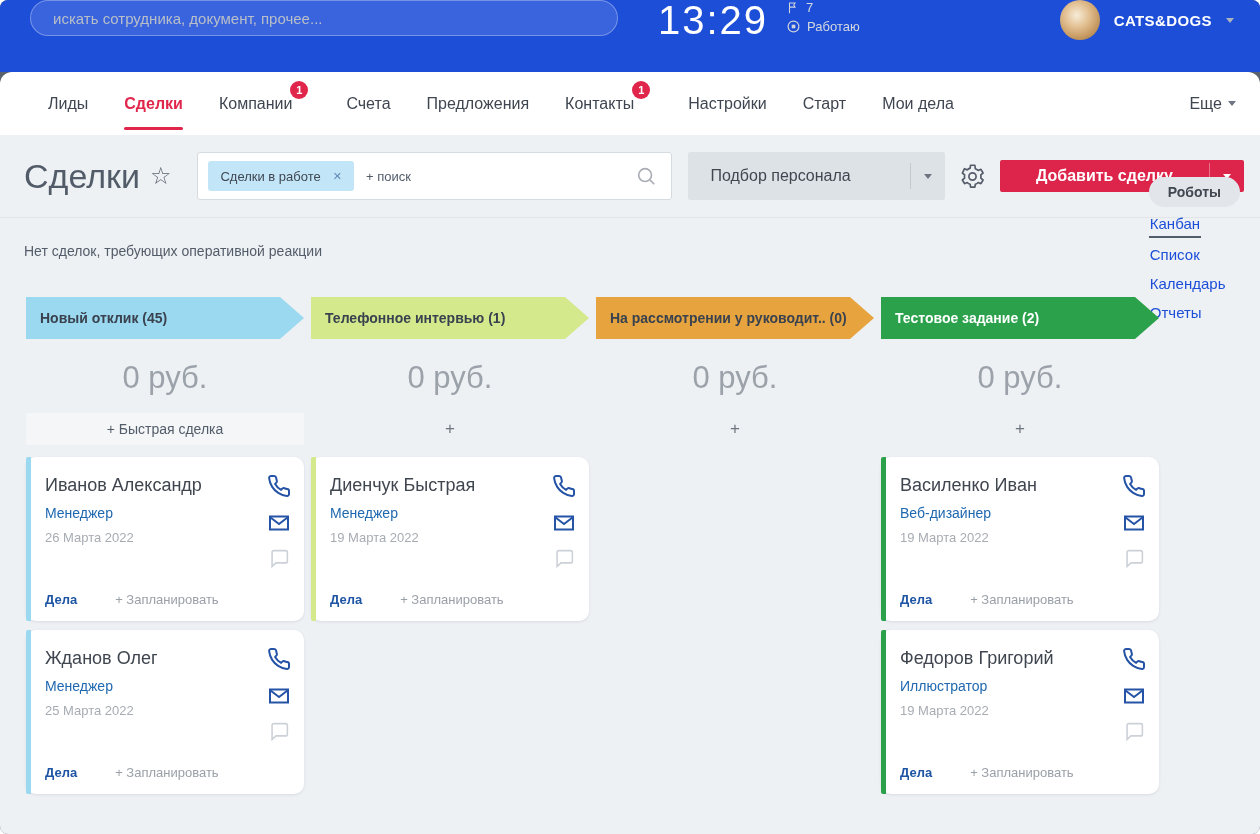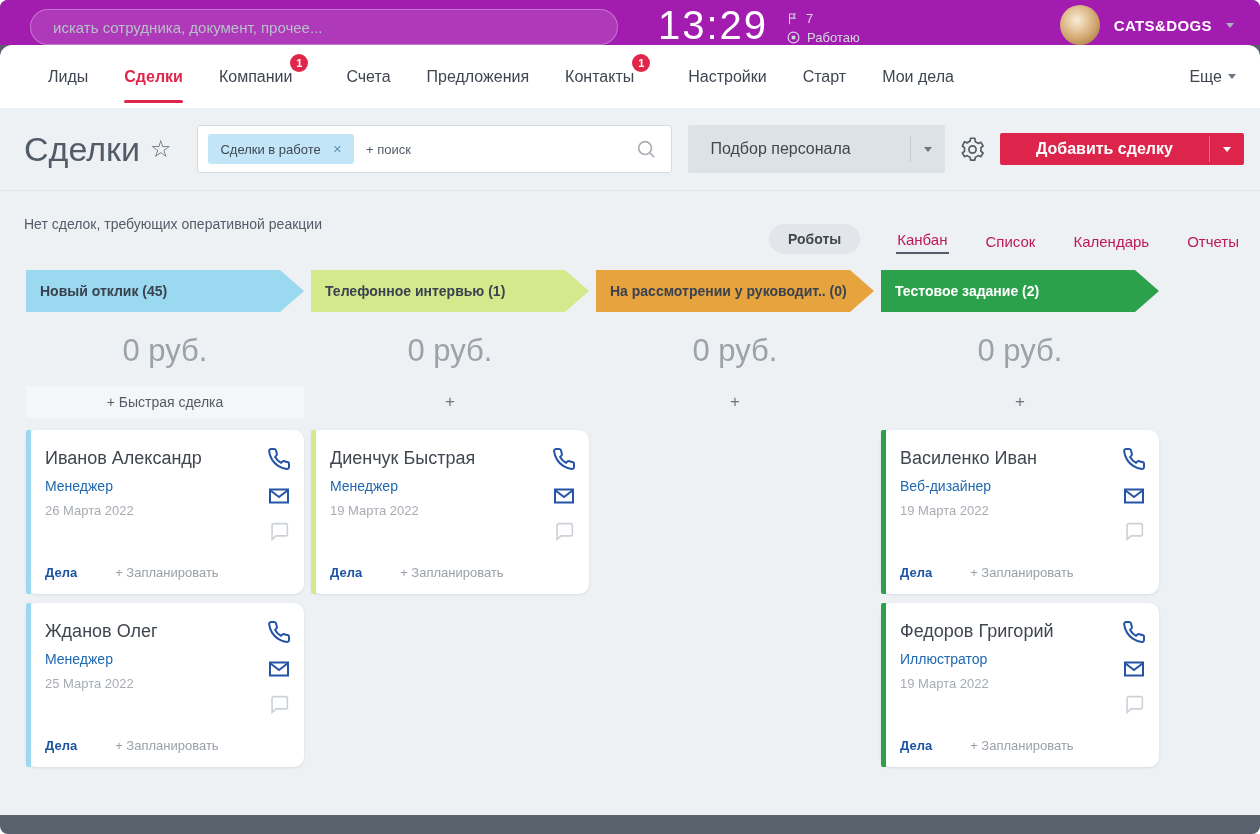--- a/index.html
+++ b/index.html
@@ -1,21 +1,21 @@
 <!DOCTYPE html>
 <html lang="ru"><head>
 <meta charset="utf-8">
 <style>
   * { margin:0; padding:0; box-sizing:border-box; }
   html,body { background:#fff; }
   body { font-family:"Liberation Sans","DejaVu Sans",sans-serif; }
   .app { width:1260px; height:834px; background:#59616d; border-radius:8px; overflow:hidden; position:relative; }
 
   
-  .topbar { height:45px; display:flex; align-items:flex-end; background:#a21caf; }
+  .topbar { height:72px; display:flex; align-items:flex-start; background:#1d4ed8; }
   .search-pill { margin-left:30px; width:588px; height:36px; border-radius:18px;
     background:rgba(255,255,255,.13); border:1px solid rgba(255,255,255,.30); display:flex; align-items:center; }
   .search-pill input { flex:1; background:transparent; border:none; outline:none; color:#e8eaee;
     font-size:15px; padding:0 22px; font-family:inherit; }
   .search-pill input::placeholder { color:#b9bfc8; }
   .clock { margin-left:40px; font-size:40px; font-weight:100; color:#fff; letter-spacing:2px; line-height:1; }
   .status-block { margin-left:18px; display:flex; flex-direction:column; gap:4px; }
   .status-row { display:flex; align-items:center; gap:6px; color:#d3d8de; font-size:13px; }
   .spacer { flex:1; }
   .account { display:flex; align-items:center; gap:14px; margin-right:26px; cursor:pointer; }
@@ -59,24 +59,24 @@
   .gear-wrap { margin:0 14px; cursor:pointer; display:flex; }
   .add-btn { width:248px; height:32px; background:#dd254b; border-radius:2px; color:#fff; display:flex;
     align-items:center; cursor:pointer; }
   .add-btn .label { flex:1; text-align:center; font-size:16px; font-weight:700; }
   .add-btn .sep { width:1px; height:26px; background:rgba(255,255,255,.35); }
   .add-btn .caret { margin:0 13px; color:#fff; }
 
   
   .statusbar { border-top:1px solid #e1e5e9; height:67px; display:flex; align-items:center; padding:0 20px 0 24px; }
   .status-msg { font-size:14px; color:#535c69; }
-  .views { margin-left:auto; display:flex; align-items:flex-end; gap:36px; }
+  .views { margin-left:auto; display:flex; align-items:flex-start; gap:4px;flex-direction:column; }
   .robots-pill { background:#e2e6ea; border-radius:16px; padding:7px 19px; font-size:14px; font-weight:700;
     color:#40474f; cursor:pointer; }
-  .view-tab { font-size:15px; color:#be185d; cursor:pointer; padding:4px 1px;margin-top:32px; }
+  .view-tab { font-size:15px; color:#1d4ed8; cursor:pointer; padding:4px 1px; }
   .view-tab.active { border-bottom:2px solid #535c69; }
 
   
   .kanban { padding:13px 0 0 26px; display:grid; grid-template-columns:repeat(4,278px); column-gap:7px; align-items:start; }
   .stage-head { height:42px; line-height:42px; padding-left:14px; font-size:14px; font-weight:700;
     clip-path:polygon(0 0, calc(100% - 24px) 0, 100% 50%, calc(100% - 24px) 100%, 0 100%);
     white-space:nowrap; overflow:hidden; cursor:pointer; }
   .stage-total { margin-top:16px; height:46px; display:flex; align-items:center; justify-content:center;
     font-size:31px; font-weight:300; color:#9ba2aa; }
   .quickadd { margin-top:12px; height:32px; display:flex; align-items:center; justify-content:center;

